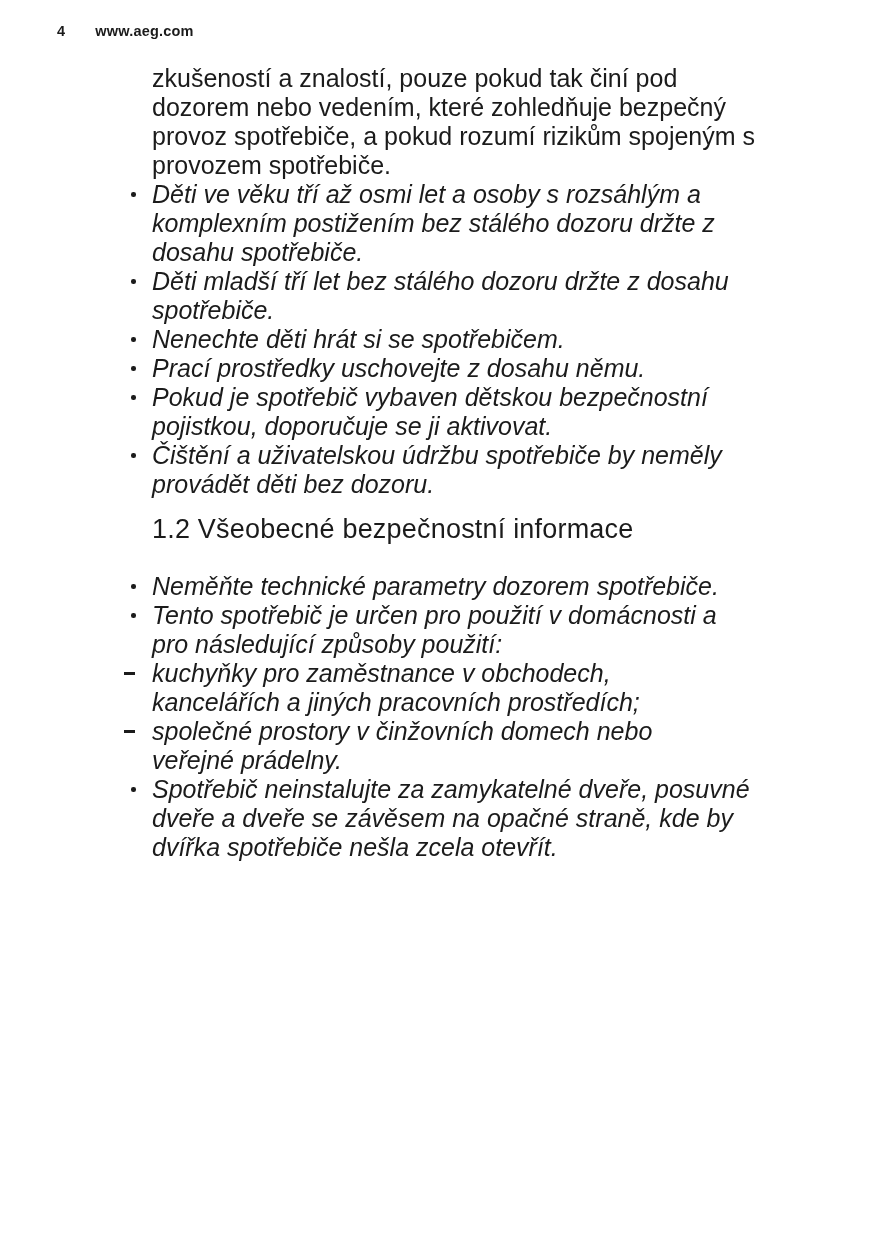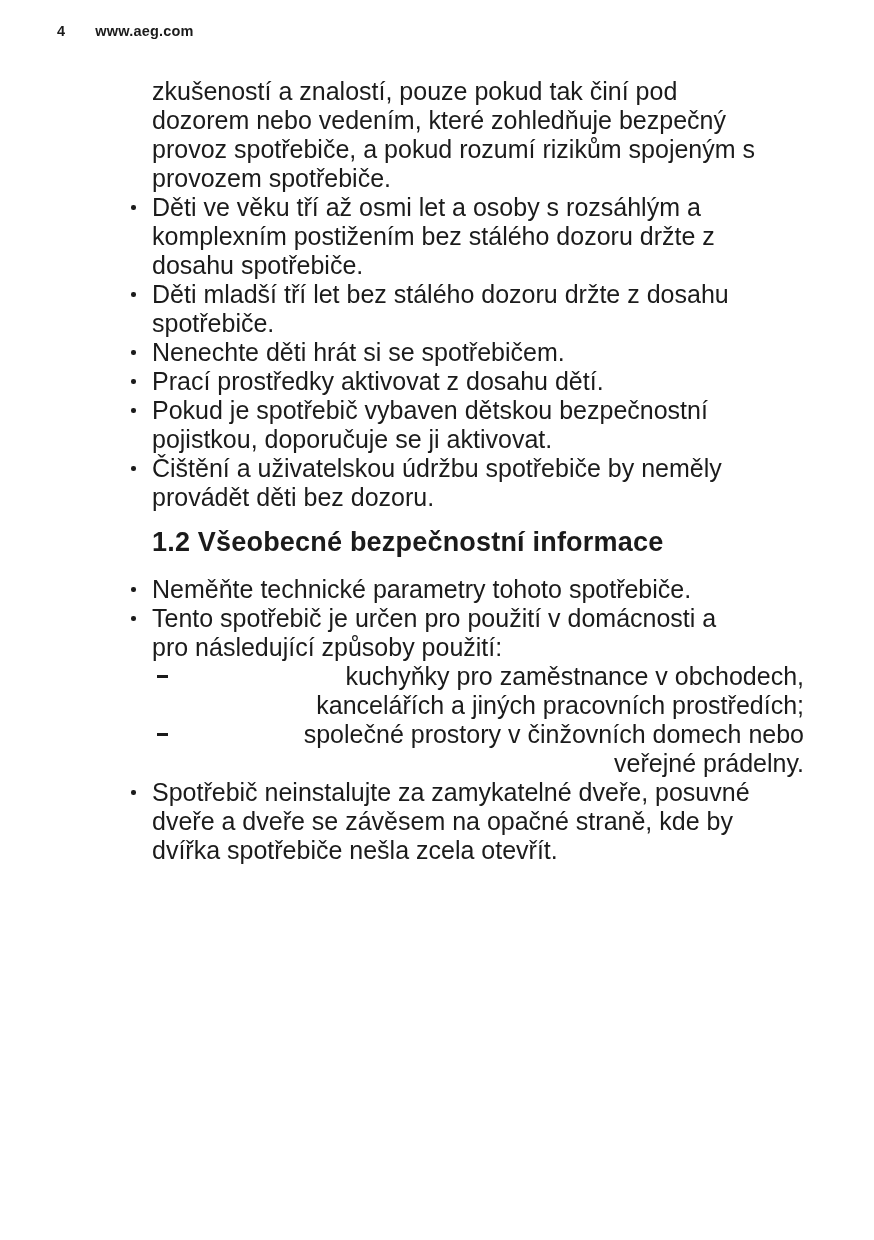--- a/index.html
+++ b/index.html
@@ -27,51 +27,51 @@
   .site-url { display: inline-block; margin-left: 30px; }
   .content {
     position: absolute;
     top: 64px;
     left: 152px;
     width: 676px;
     font-size: 25px;
     line-height: 29px;
     color: #1b1b1b;
   }
-  .cont-paragraph { white-space: pre-line; margin-top: 13px; }
+  .cont-paragraph { white-space: pre-line; }
   ul.bullet-list { list-style: none; }
-  ul.bullet-list > li { position: relative; }
+  ul.bullet-list > li { position: relative; font-style: italic; }
   .li-text { white-space: pre-line; display: block; }
   .bullet-dot {
     position: absolute;
     left: -21px;
     top: 12px;
     width: 4.5px;
     height: 4.5px;
     border-radius: 50%;
     background: #1b1b1b;
     display: block;
   }
-  ul.dash-list { list-style: none; margin-left: 33px; margin-right: 24px; text-align: right; }
+  ul.dash-list { list-style: none; margin-right: 24px; }
   ul.dash-list > li { position: relative; }
   .dash-mark {
     position: absolute;
     left: -28px;
     top: 13px;
     width: 11px;
     height: 2.6px;
     background: #1b1b1b;
     display: block;
   }
   .section-heading {
     font-size: 27px;
     line-height: 30px;
-    font-weight: bold;
+    font-weight: normal;
     margin-top: 15px;
-    margin-bottom: 18px;
+    margin-bottom: 28px;
     letter-spacing: 0.2px;
   }
 </style>
 </head>
 <body>
 
 <div class="page">
 
   <div class="page-header">
     <span class="page-number">4</span>
@@ -96,40 +96,40 @@
         <span class="bullet-dot"></span>
         <span class="li-text">Děti mladší tří let bez stálého dozoru držte z dosahu
 spotřebiče.</span>
       </li>
       <li>
         <span class="bullet-dot"></span>
         <span class="li-text">Nenechte děti hrát si se spotřebičem.</span>
       </li>
       <li>
         <span class="bullet-dot"></span>
-        <span class="li-text">Prací prostředky aktivovat z dosahu dětí.</span>
+        <span class="li-text">Prací prostředky uschovejte z dosahu němu.</span>
       </li>
       <li>
         <span class="bullet-dot"></span>
         <span class="li-text">Pokud je spotřebič vybaven dětskou bezpečnostní
 pojistkou, doporučuje se ji aktivovat.</span>
       </li>
       <li>
         <span class="bullet-dot"></span>
         <span class="li-text">Čištění a uživatelskou údržbu spotřebiče by neměly
 provádět děti bez dozoru.</span>
       </li>
     </ul>
 
     <h2 class="section-heading">1.2 Všeobecné bezpečnostní informace</h2>
 
     <ul class="bullet-list">
       <li>
         <span class="bullet-dot"></span>
-        <span class="li-text">Neměňte technické parametry tohoto spotřebiče.</span>
+        <span class="li-text">Neměňte technické parametry dozorem spotřebiče.</span>
       </li>
       <li>
         <span class="bullet-dot"></span>
         <span class="li-text">Tento spotřebič je určen pro použití v domácnosti a
 pro následující způsoby použití:</span>
         <ul class="dash-list">
           <li>
             <span class="dash-mark"></span>
             <span class="li-text">kuchyňky pro zaměstnance v obchodech,
 kancelářích a jiných pracovních prostředích;</span>

